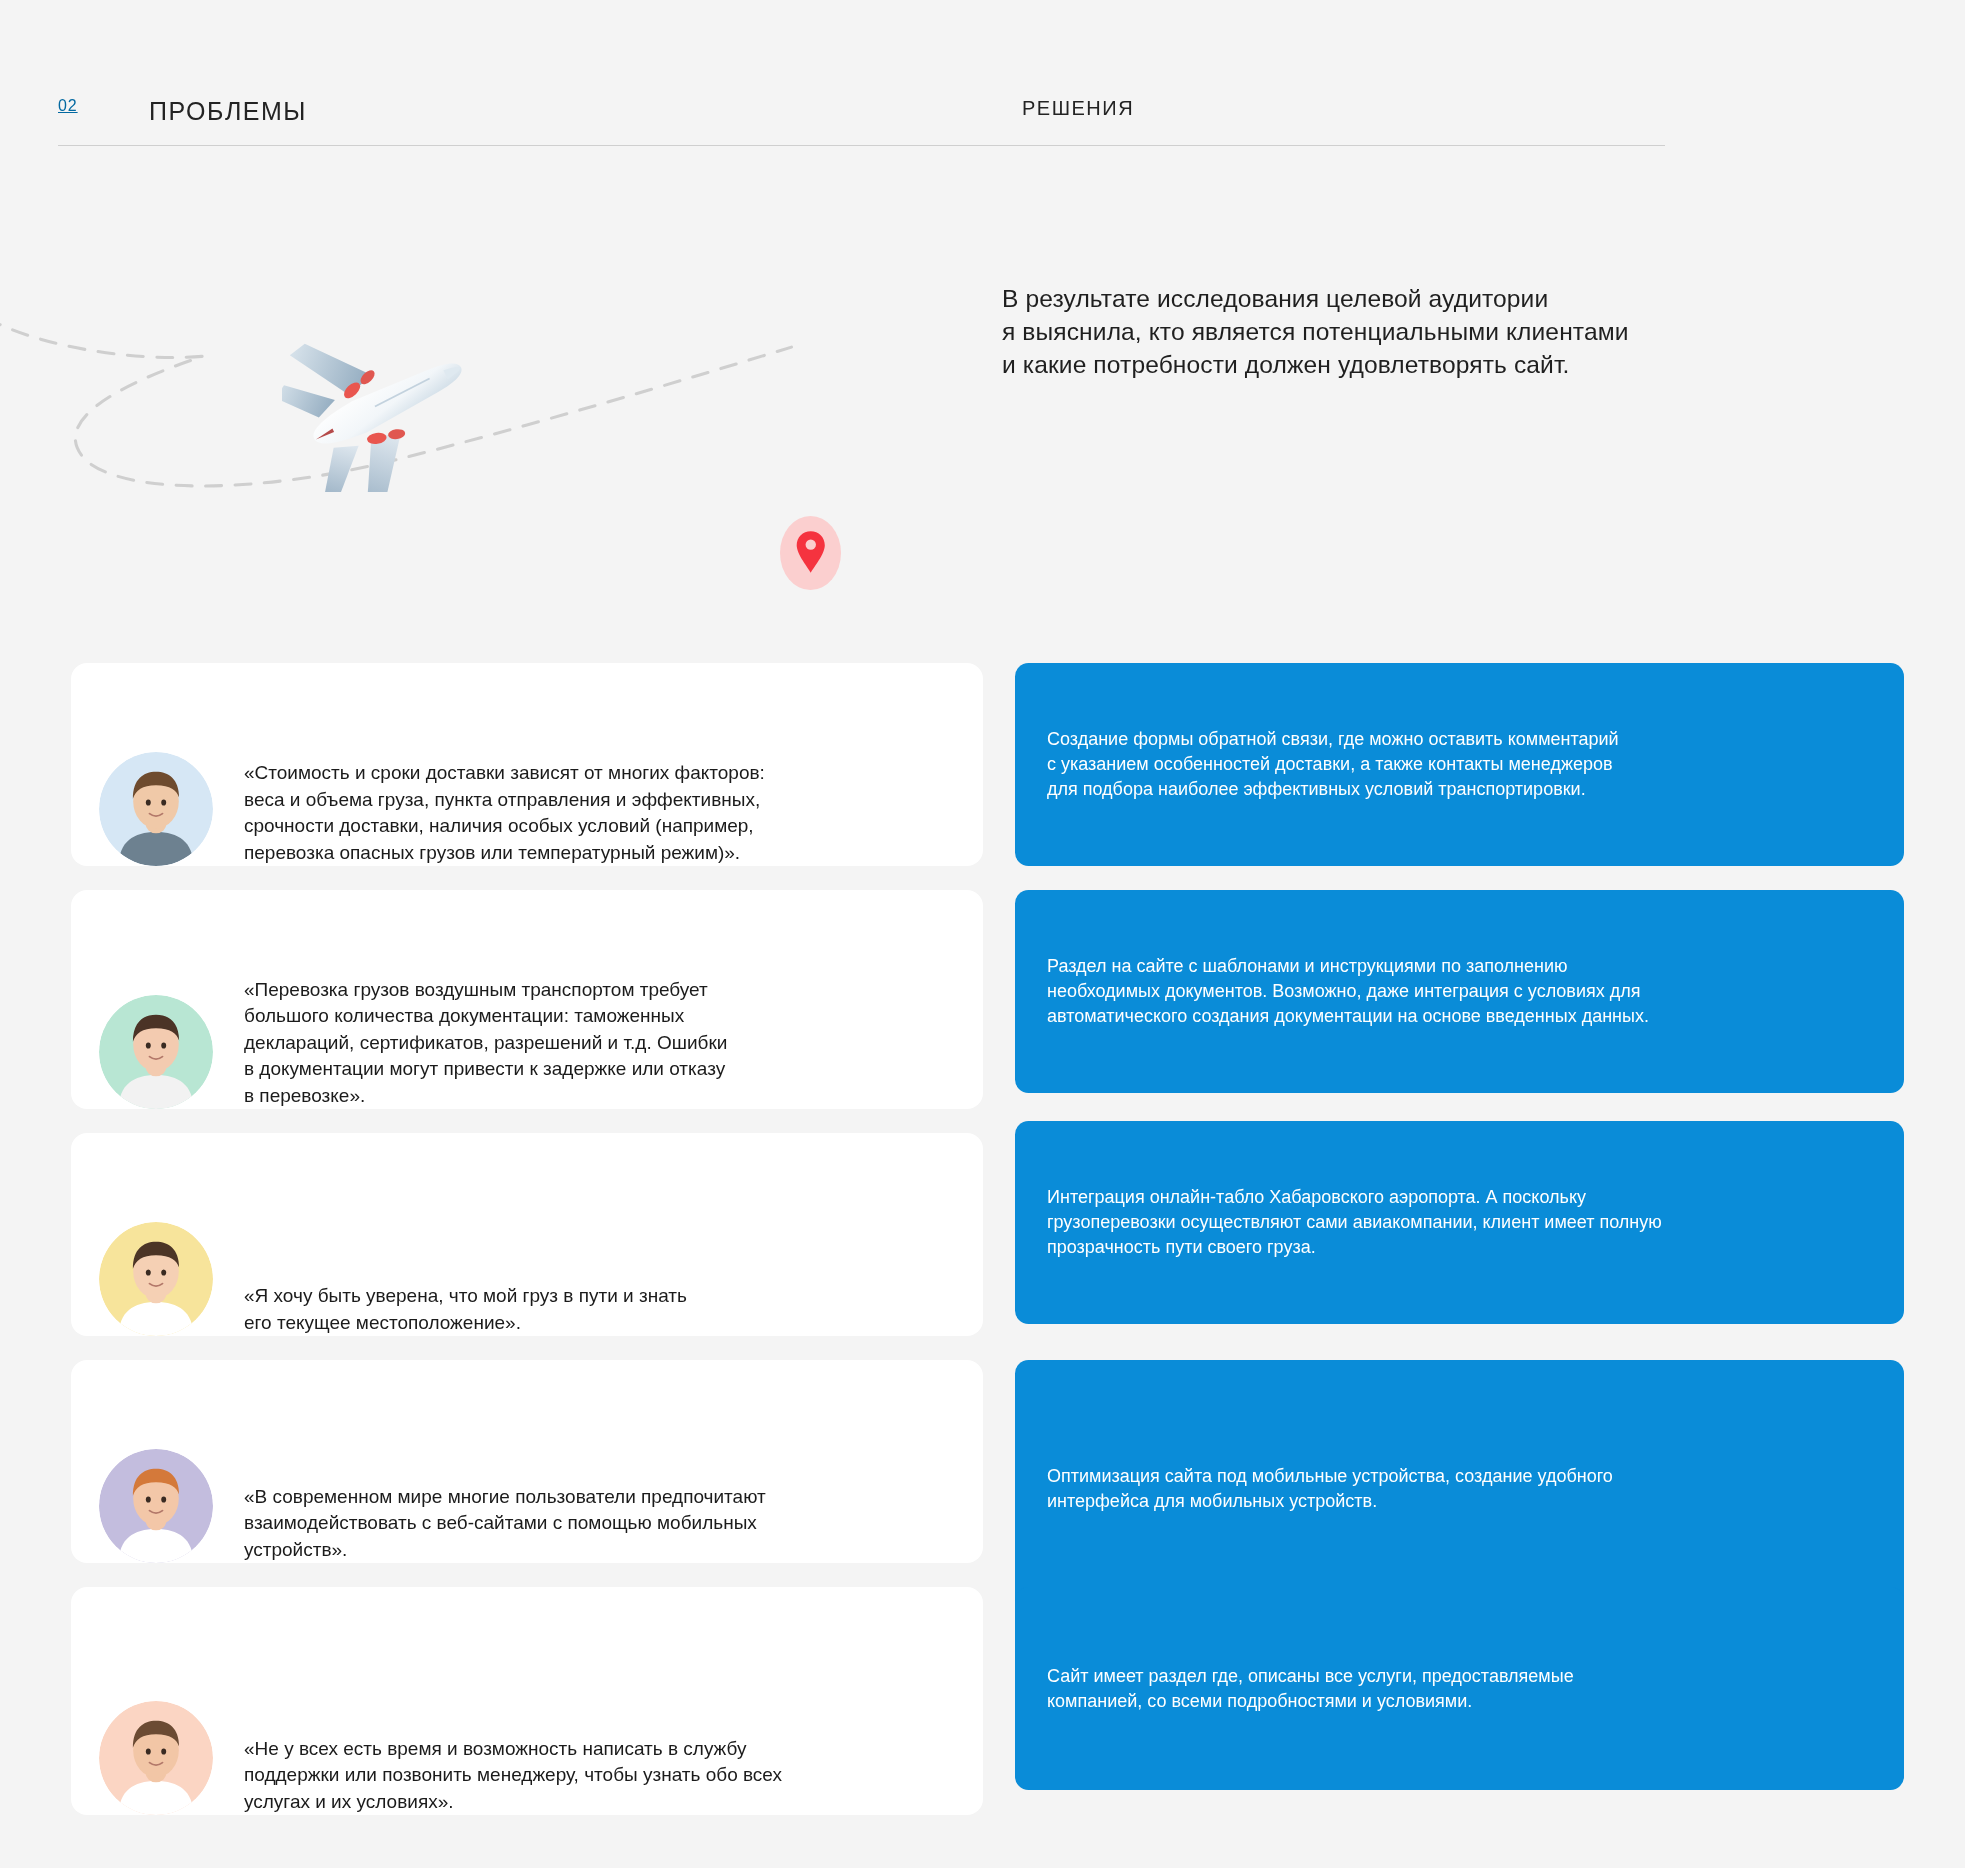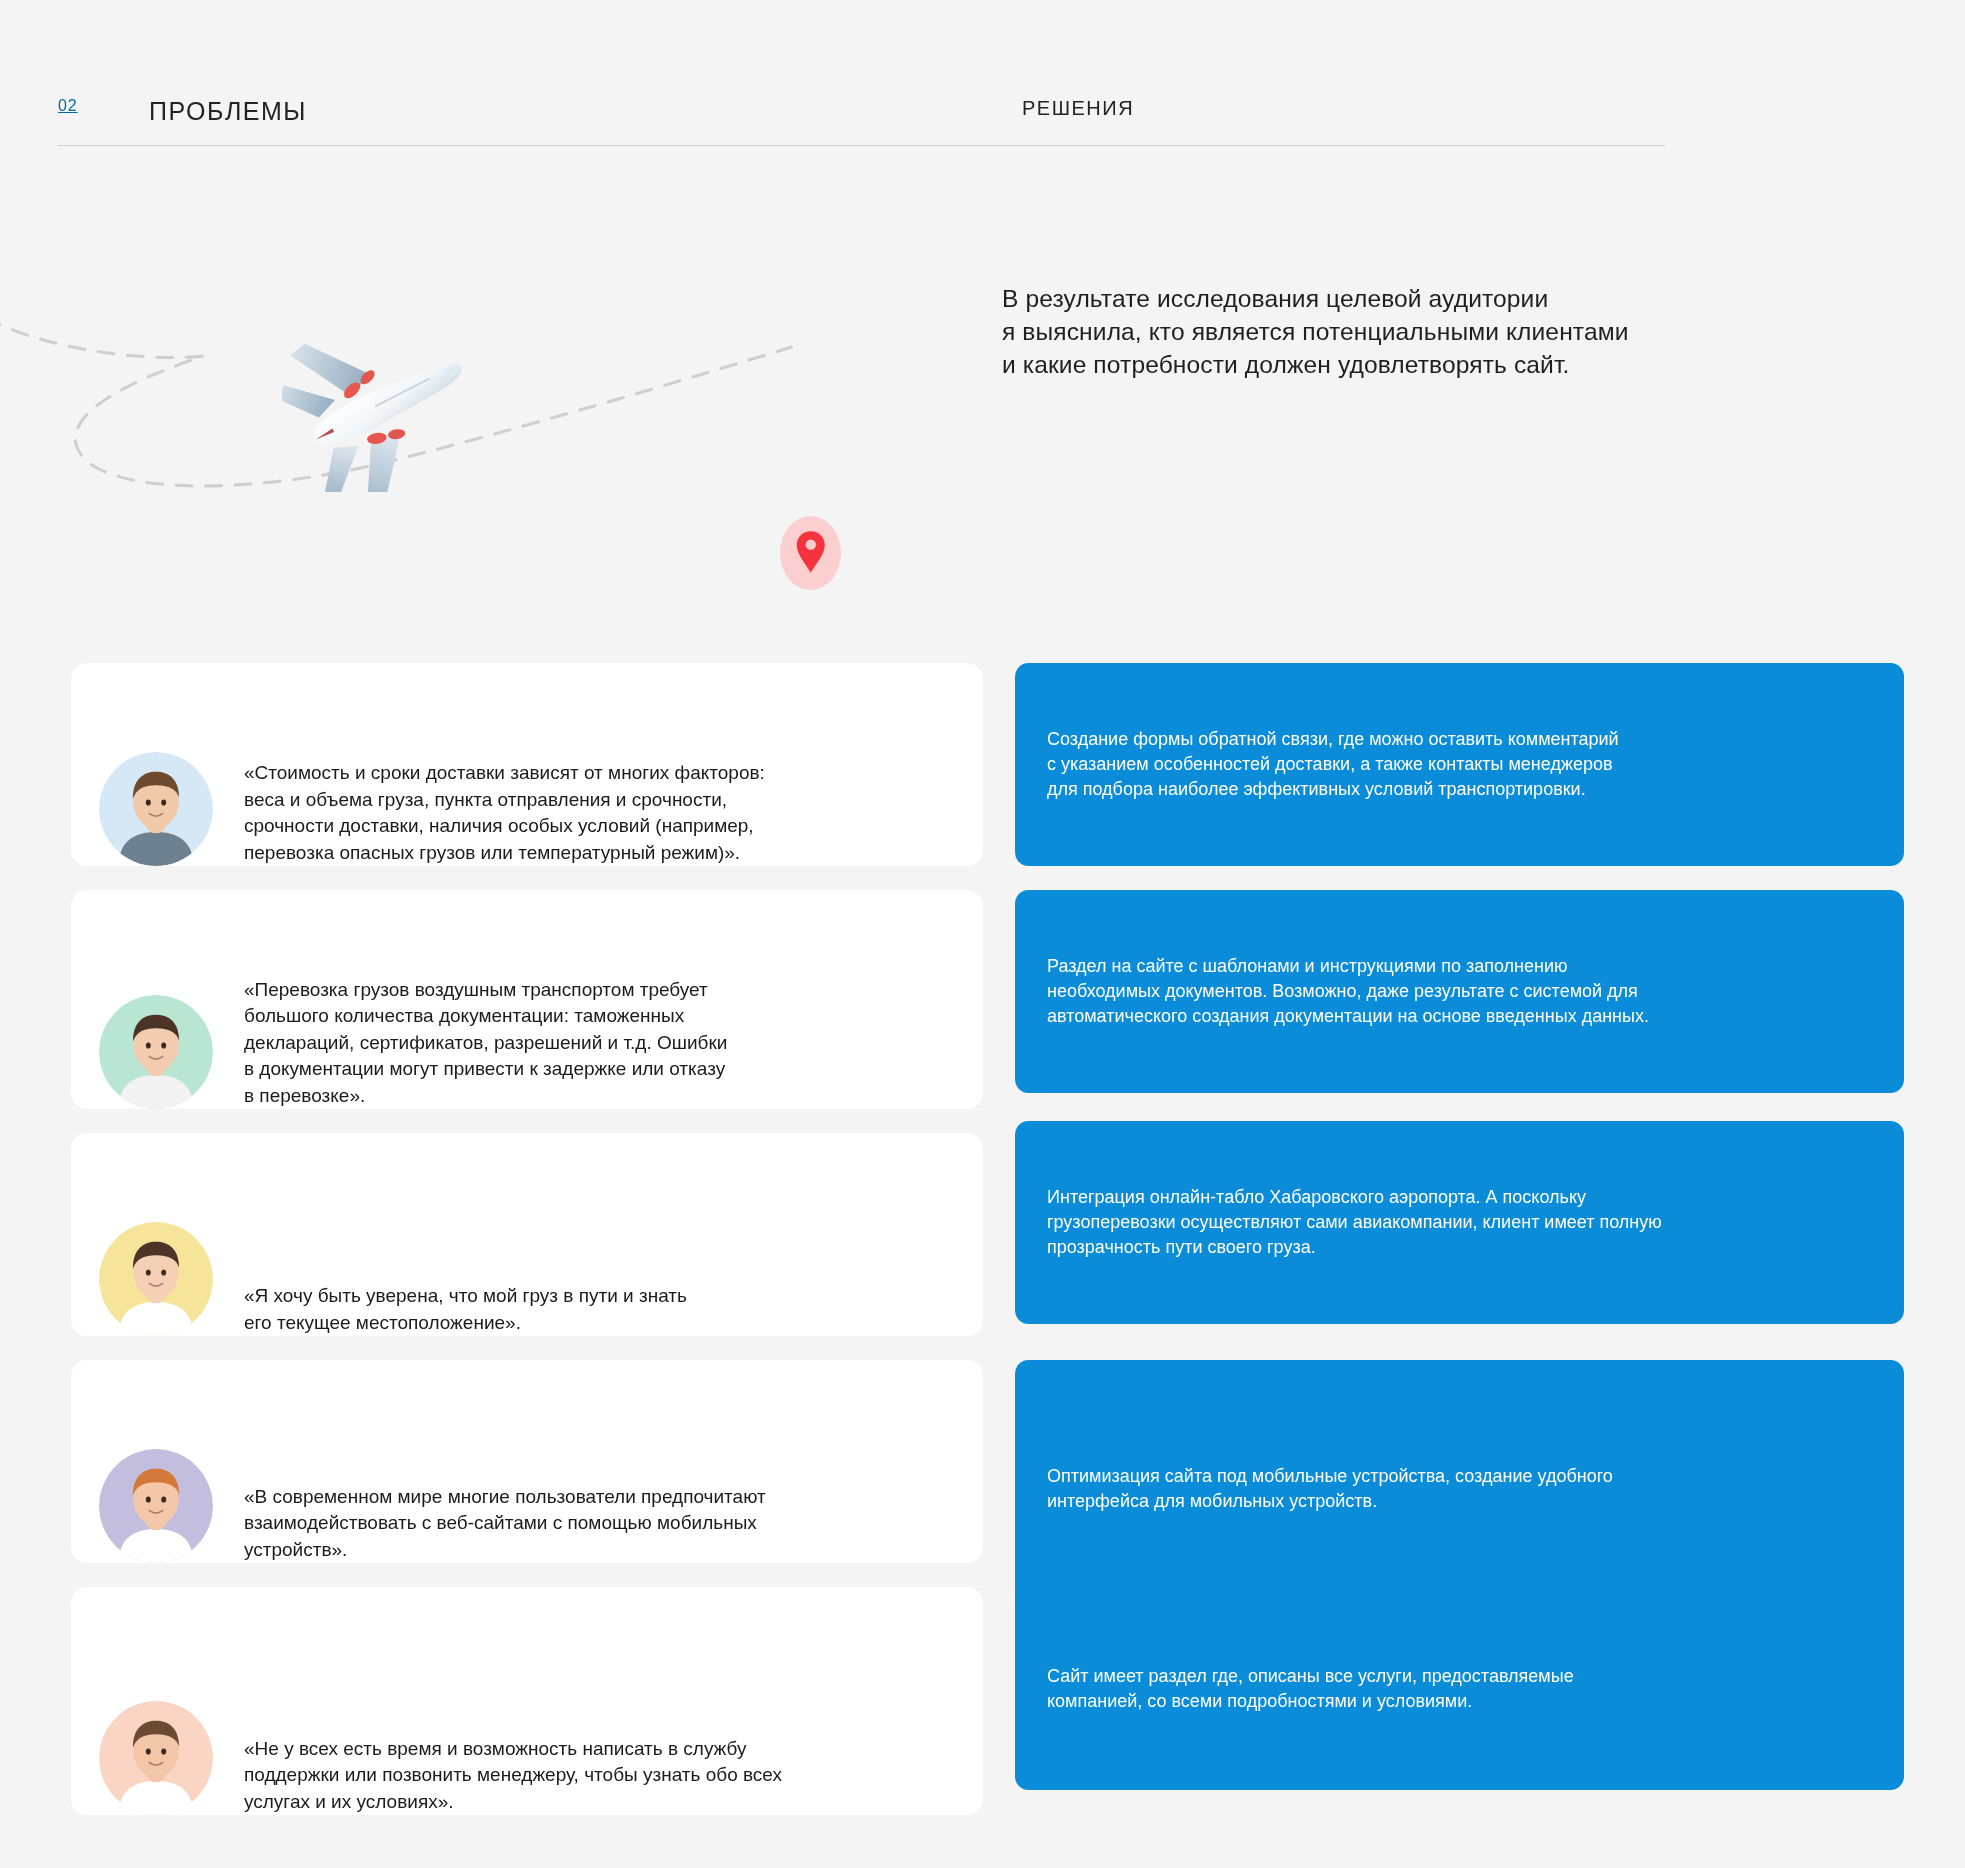--- a/index.html
+++ b/index.html
@@ -180,21 +180,21 @@
       <path d="M55 76 C55 44 72 32 92.5 32 C113 32 130 44 130 74
                C126 62 116 54 92.5 54 C70 54 60 62 55 76 Z" fill="#6E4B2E"></path>
       <ellipse cx="80" cy="82" rx="4" ry="5" fill="#3a2b22"></ellipse>
       <ellipse cx="105" cy="82" rx="4" ry="5" fill="#3a2b22"></ellipse>
       <path d="M82 100 Q92.5 108 103 100" stroke="#b3796a" stroke-width="3" fill="none" stroke-linecap="round"></path>
     </g>
   </svg>
         </div>
         <div class="problem-text">
           <div>«Стоимость и сроки доставки зависят от многих факторов:</div>
-          <div>веса и объема груза, пункта отправления и срочности,</div>
+          <div>веса и объема груза, пункта отправления и эффективных,</div>
           <div>срочности доставки, наличия особых условий (например,</div>
           <div>перевозка опасных грузов или температурный режим)».</div>
         </div>
       </div>
       <div class="solution-card" style="top: 663px; height: 203px; background: rgb(10, 140, 216);">
         <div class="solution-text">
           <div>Создание формы обратной связи, где можно оставить комментарий</div>
           <div>с указанием особенностей доставки, а также контакты менеджеров</div>
           <div>для подбора наиболее эффективных условий транспортировки.</div>
         </div>
@@ -224,21 +224,21 @@
           <div>«Перевозка грузов воздушным транспортом требует</div>
           <div>большого количества документации: таможенных</div>
           <div>деклараций, сертификатов, разрешений и т.д. Ошибки</div>
           <div>в документации могут привести к задержке или отказу</div>
           <div>в перевозке».</div>
         </div>
       </div>
       <div class="solution-card" style="top: 890px; height: 203px; background: rgb(10, 140, 216);">
         <div class="solution-text">
           <div>Раздел на сайте с шаблонами и инструкциями по заполнению</div>
-          <div>необходимых документов. Возможно, даже результате с системой для</div>
+          <div>необходимых документов. Возможно, даже интеграция с условиях для</div>
           <div>автоматического создания документации на основе введенных данных.</div>
         </div>
       </div>
       <div class="problem-card" style="top: 1133px; height: 203px;">
         <div class="avatar">
   <svg width="114" height="114" viewBox="0 0 185 185">
     <defs>
               <clipPath id="c_avatar-woman-yellow">
                 <circle cx="92.5" cy="92.5" r="92.5"></circle>
               </clipPath>

